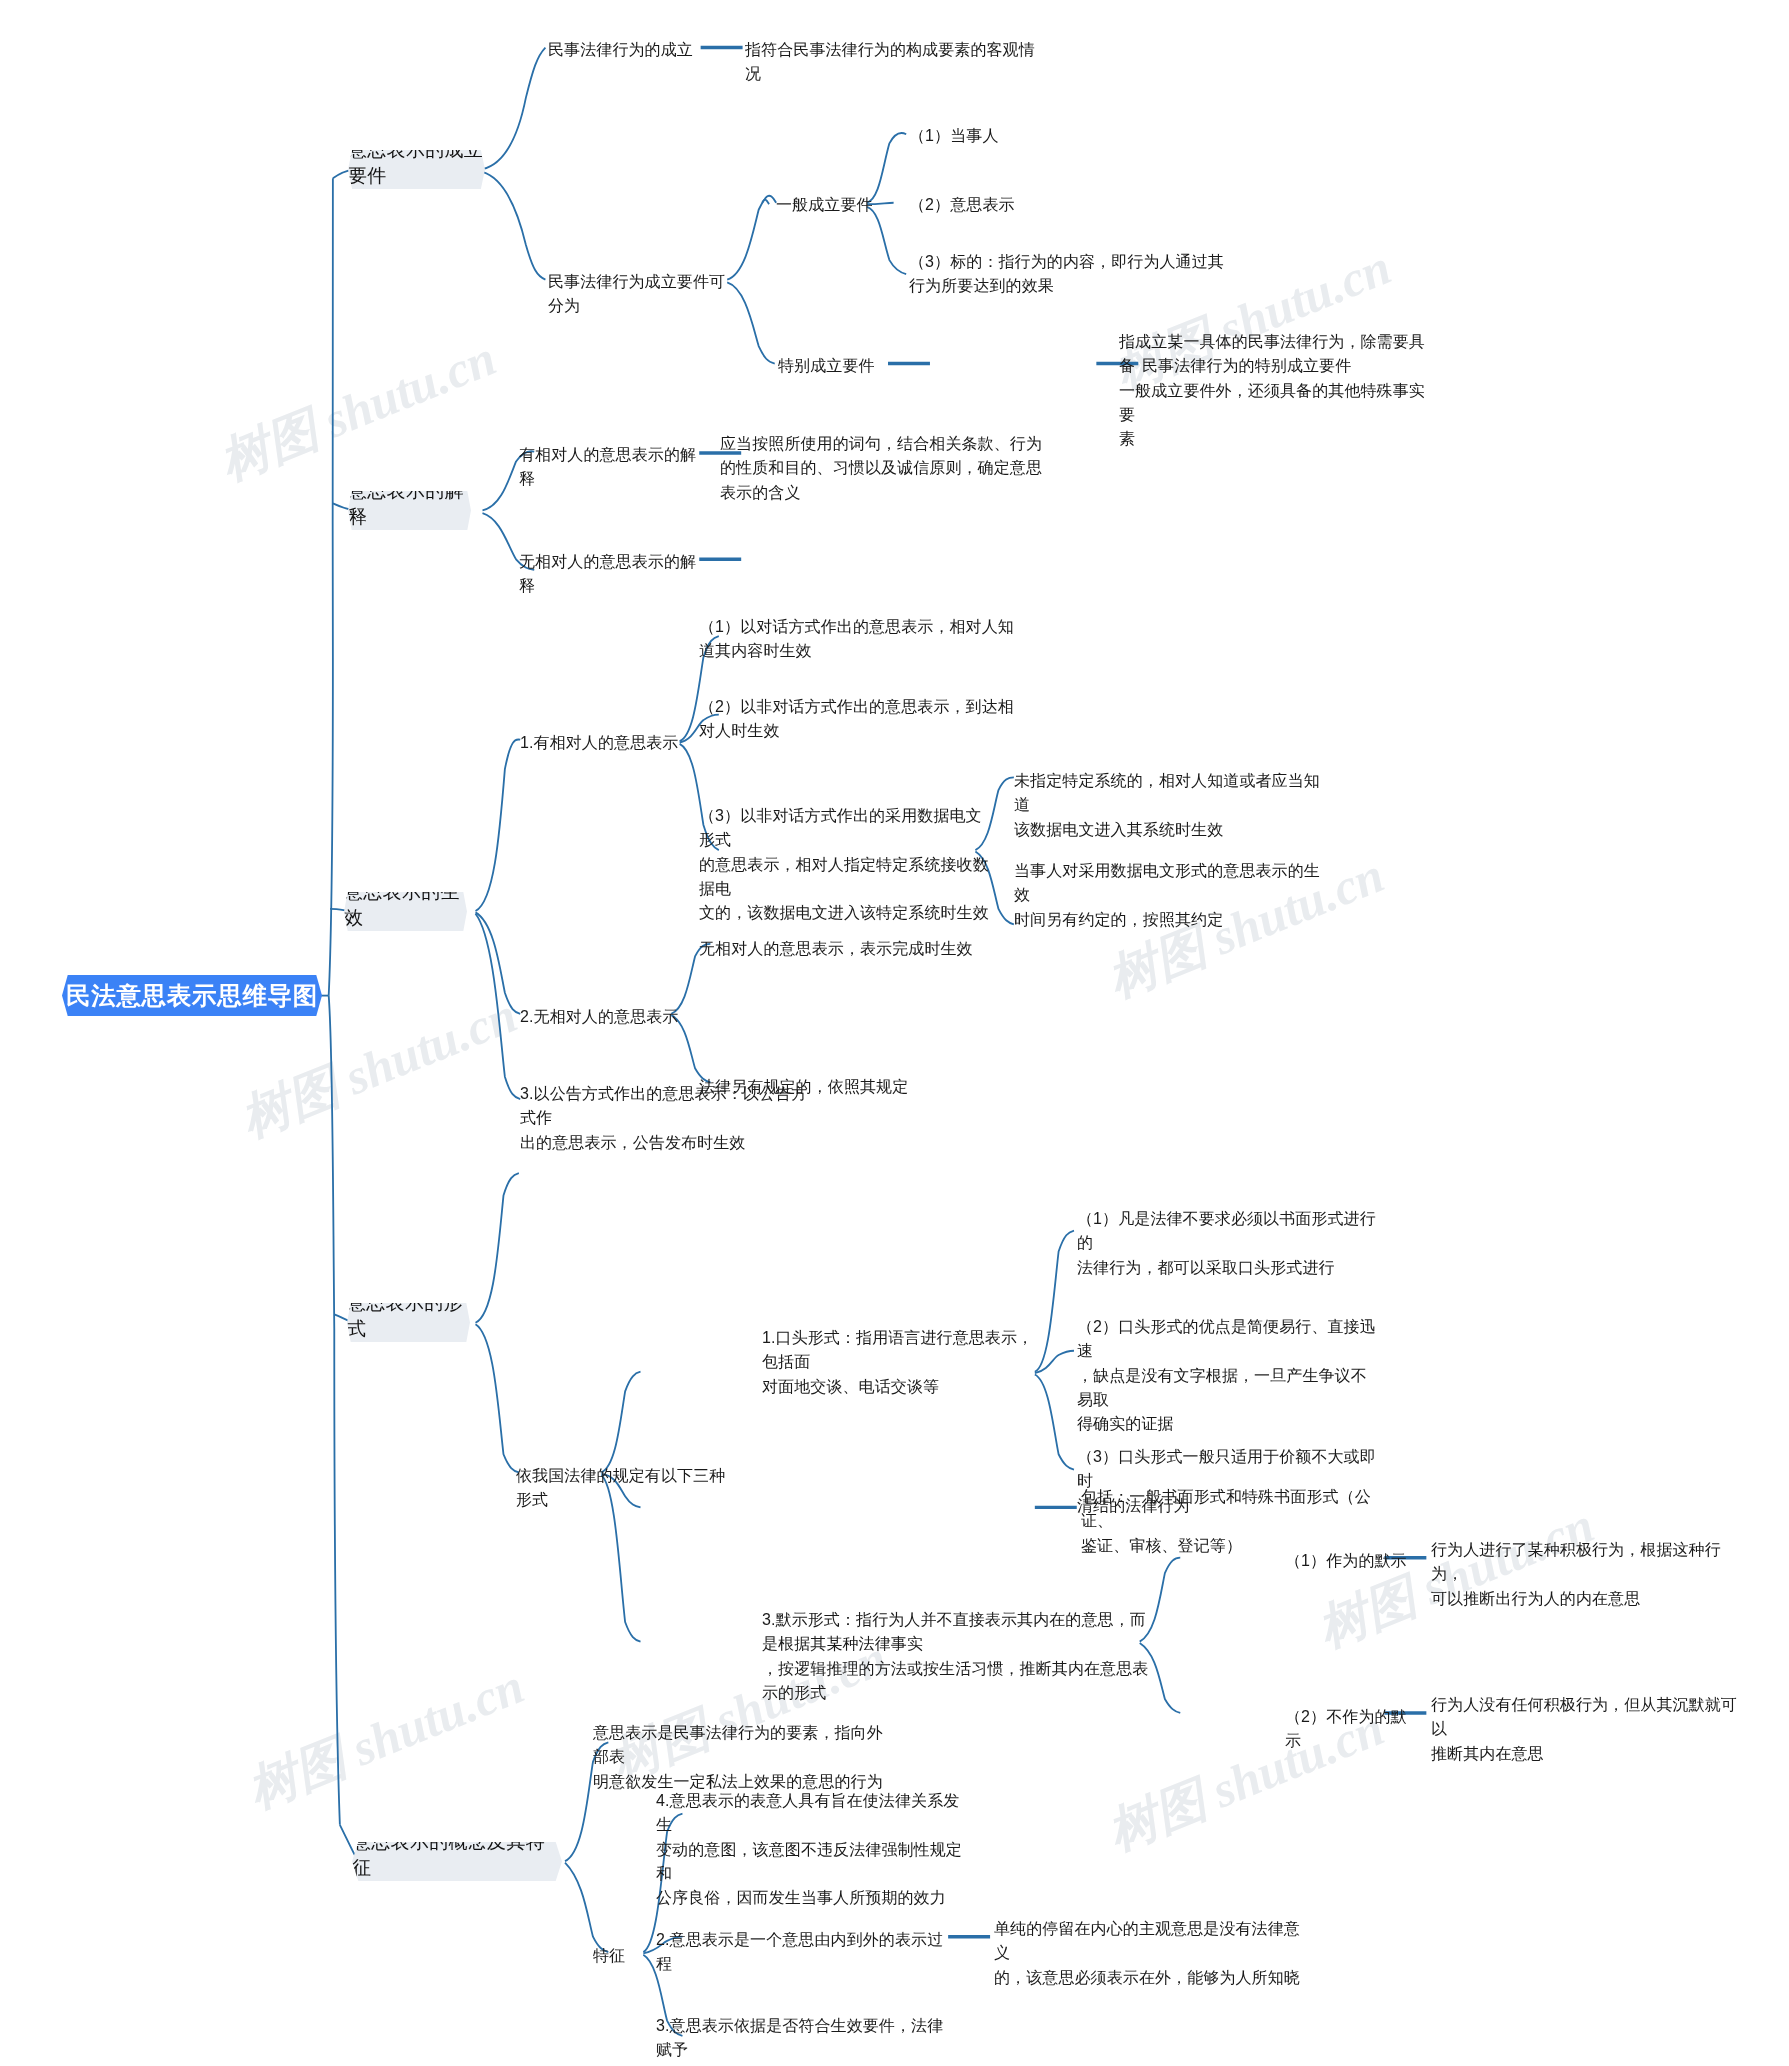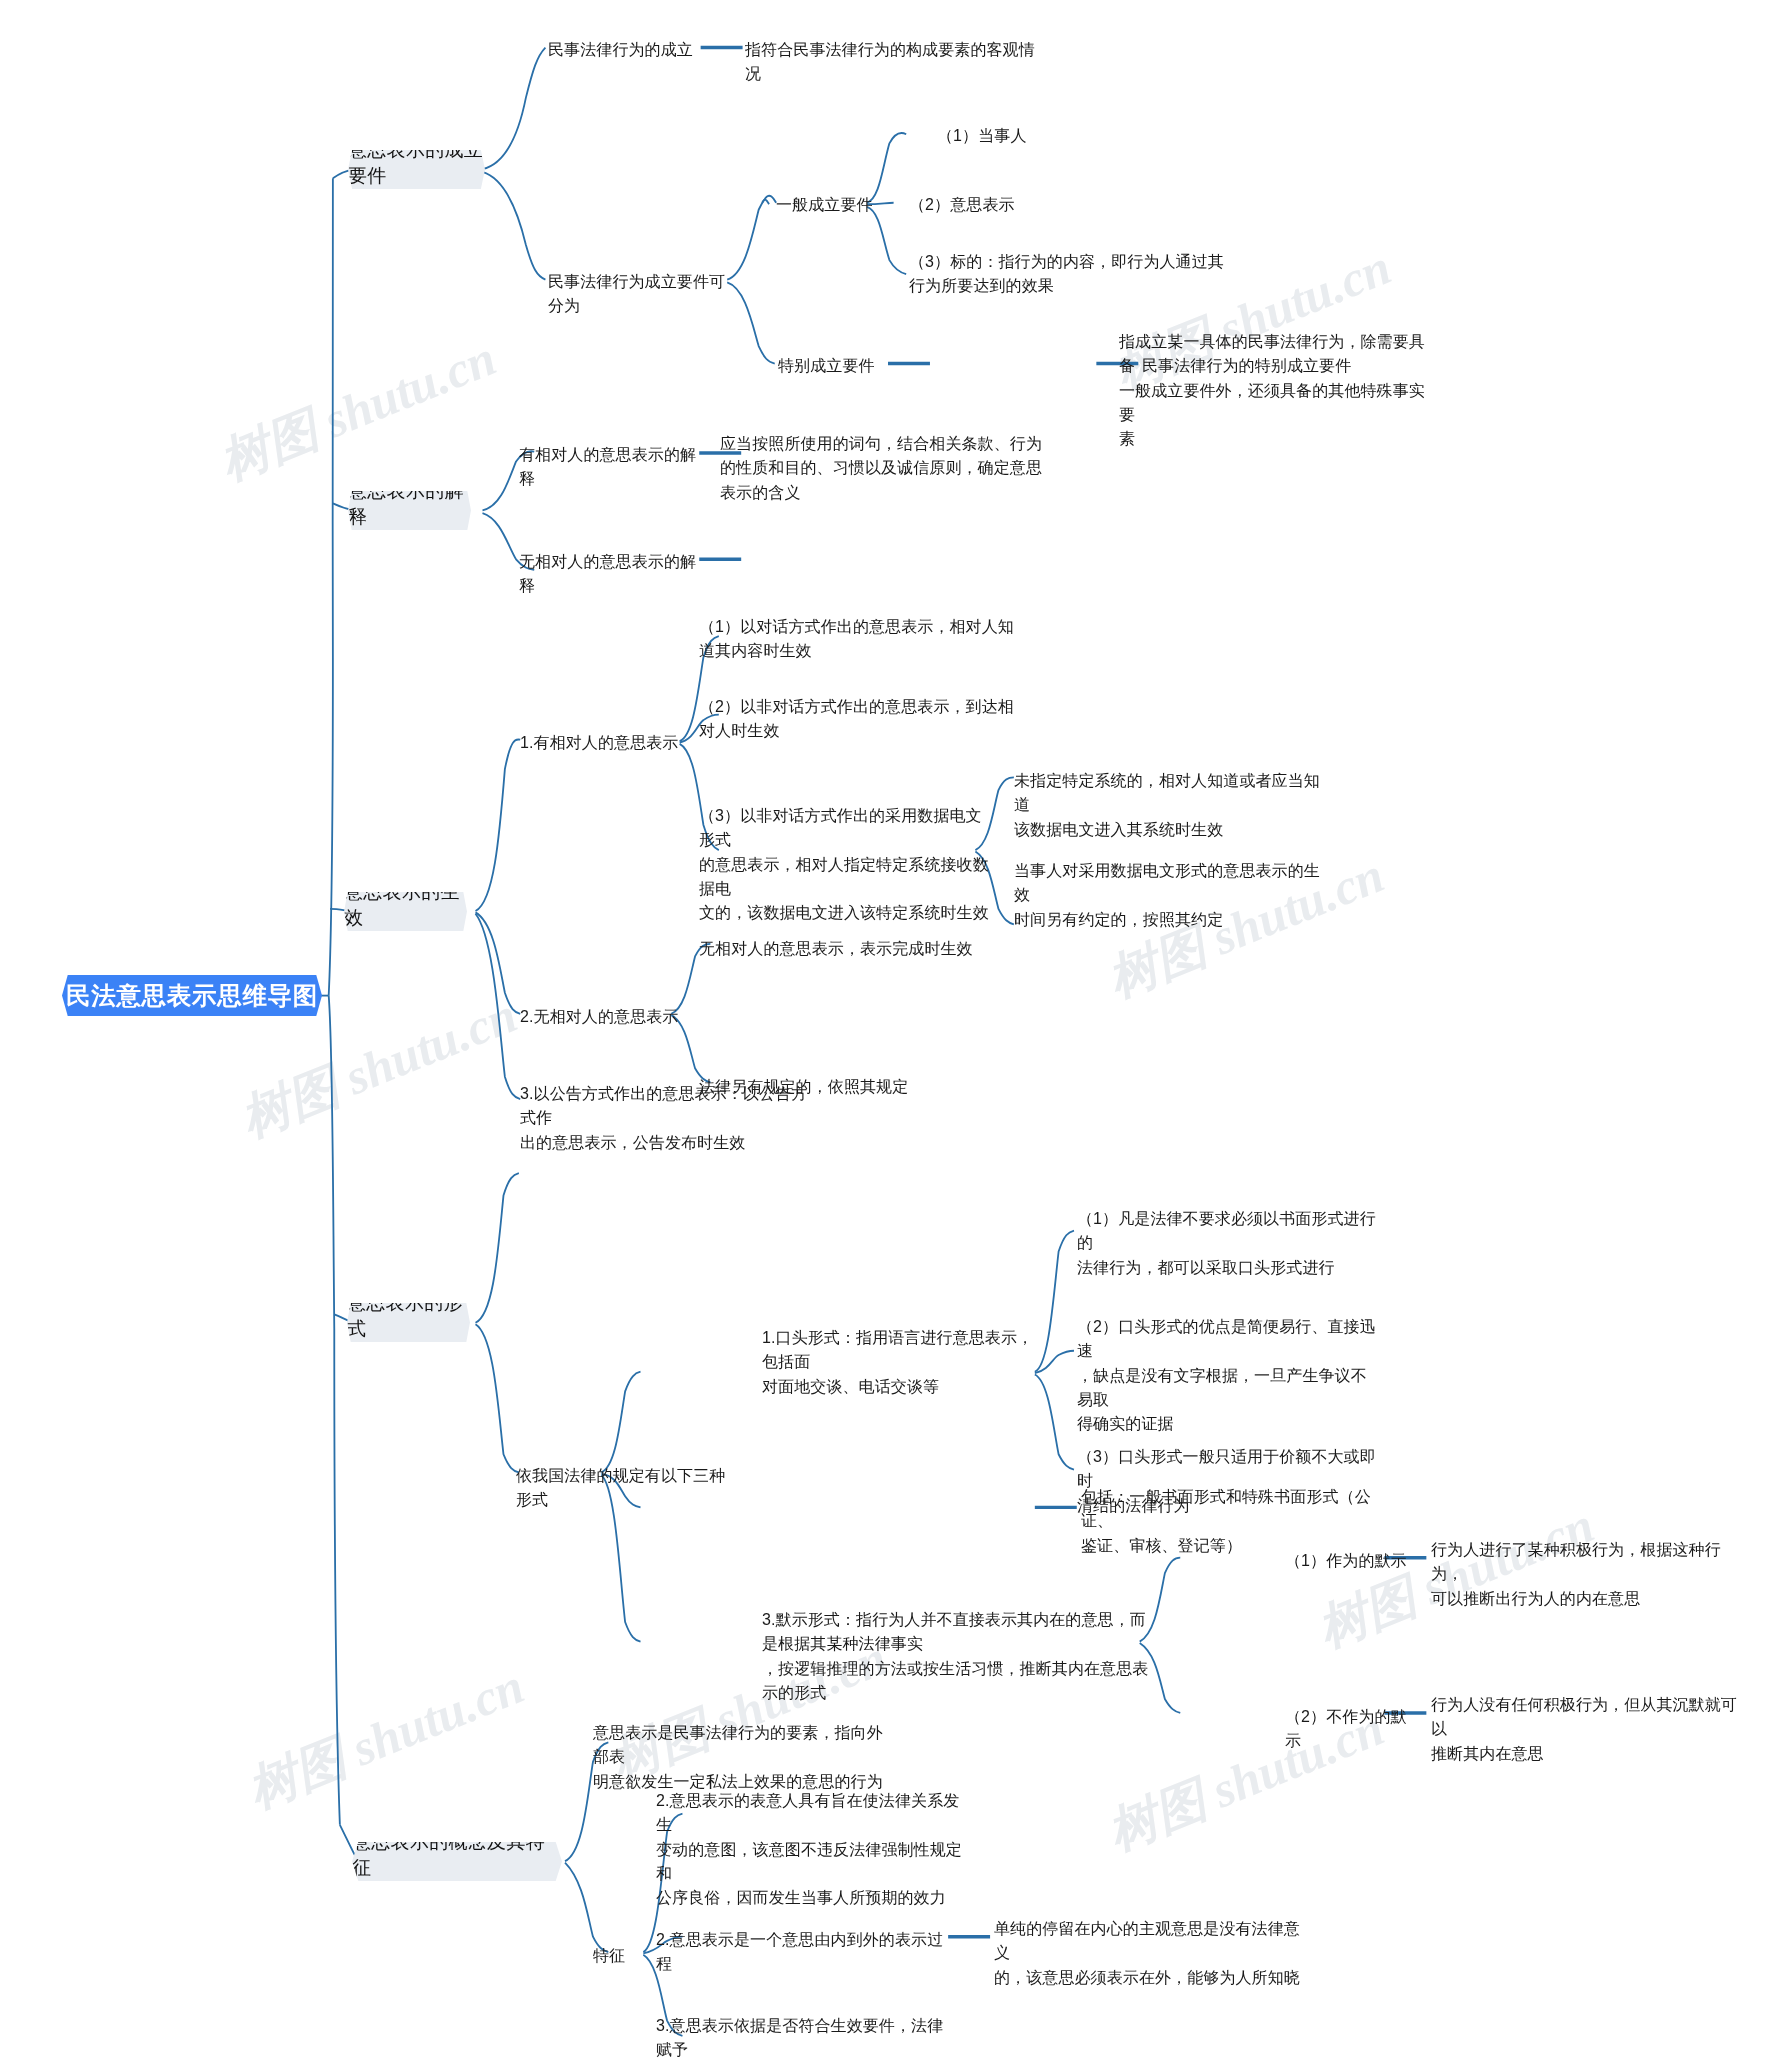--- a/index.html
+++ b/index.html
@@ -116,21 +116,21 @@
 
   <div class="l2" style="left:348px;top:150px;width:137px;height:39px;">
     <span>意思表示的成立要件</span>
   </div>
   <div class="txt" style="left:548px;top:38px;width:154px;">民事法律行为的成立</div>
   <div class="txt" style="left:745px;top:38px;width:301px;">指符合民事法律行为的构成要素的客观情况</div>
 
   <div class="txt" style="left:548px;top:270px;width:189px;">民事法律行为成立要件可分为</div>
 
   <div class="txt" style="left:776px;top:193px;width:105px;">一般成立要件</div>
-  <div class="txt" style="left:909px;top:124px;width:133px;margin-left:28px;">（1）当事人</div>
+  <div class="txt" style="left:909px;top:124px;width:133px;">（1）当事人</div>
   <div class="txt" style="left:909px;top:193px;width:147px;">（2）意思表示</div>
   <div class="txt" style="left:909px;top:250px;width:329px;">（3）标的：指行为的内容，即行为人通过其
 行为所要达到的效果</div>
 
   <div class="txt" style="left:778px;top:354px;width:119px;">特别成立要件</div>
   <div class="txt" style="left:1142px;top:354px;width:231px;">民事法律行为的特别成立要件</div>
   <div class="txt" style="left:1119px;top:330px;width:308px;">指成立某一具体的民事法律行为，除需要具备
 一般成立要件外，还须具备的其他特殊事实要
 素</div>
 
@@ -192,21 +192,21 @@
   <div class="txt" style="left:1285px;top:1705px;width:133px;">（2）不作为的默示</div>
   <div class="txt" style="left:1431px;top:1693px;width:308px;">行为人没有任何积极行为，但从其沉默就可以
 推断其内在意思</div>
 
   <div class="l2" style="left:352px;top:1842px;width:210px;height:39px;">
     <span>意思表示的概念及其特征</span>
   </div>
   <div class="txt" style="left:593px;top:1721px;width:301px;">意思表示是民事法律行为的要素，指向外部表
 明意欲发生一定私法上效果的意思的行为</div>
   <div class="txt" style="left:593px;top:1944px;width:63px;">特征</div>
-  <div class="txt" style="left:656px;top:1789px;width:308px;">2.意思表示的表意人具有旨在使法律关系发生
+  <div class="txt" style="left:656px;top:1789px;width:308px;">4.意思表示的表意人具有旨在使法律关系发生
 变动的意图，该意图不违反法律强制性规定和
 公序良俗，因而发生当事人所预期的效力</div>
   <div class="txt" style="left:656px;top:1928px;width:294px;">2.意思表示是一个意思由内到外的表示过程</div>
   <div class="txt" style="left:994px;top:1917px;width:308px;">单纯的停留在内心的主观意思是没有法律意义
 的，该意思必须表示在外，能够为人所知晓</div>
   <div class="txt" style="left:656px;top:2014px;width:301px;">3.意思表示依据是否符合生效要件，法律赋予
 其不同的效力</div>
 
 </div>
 

